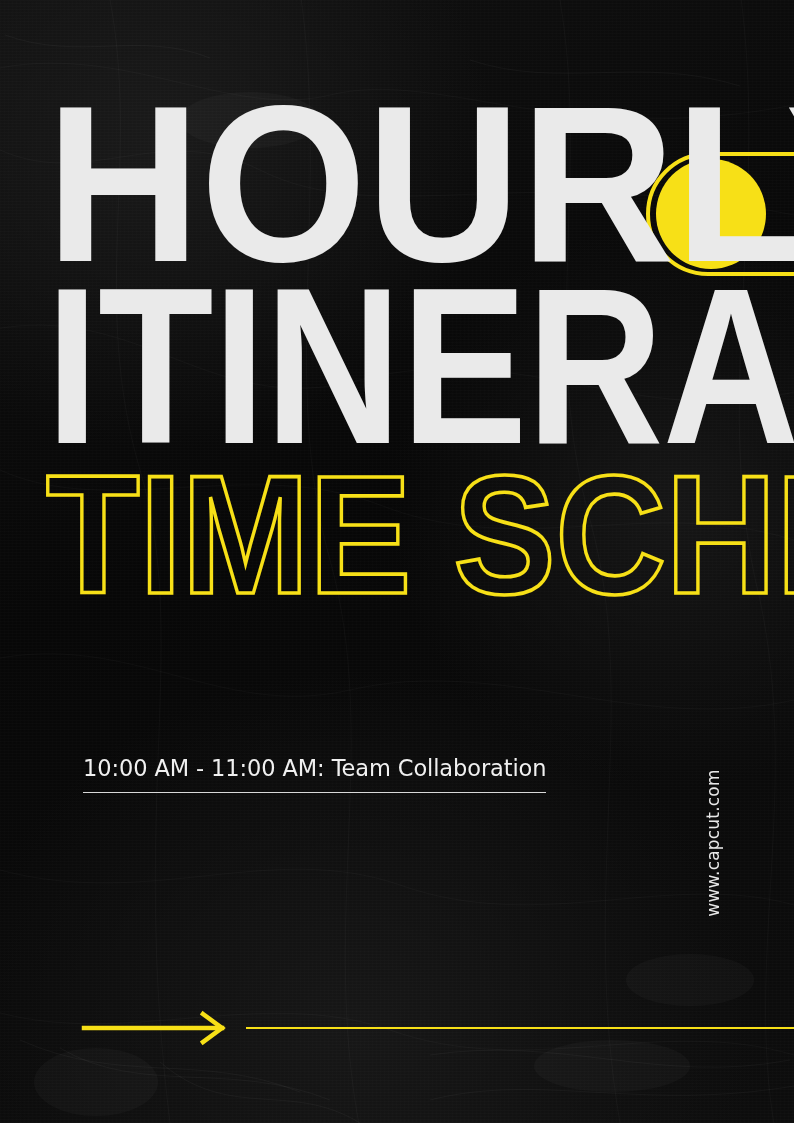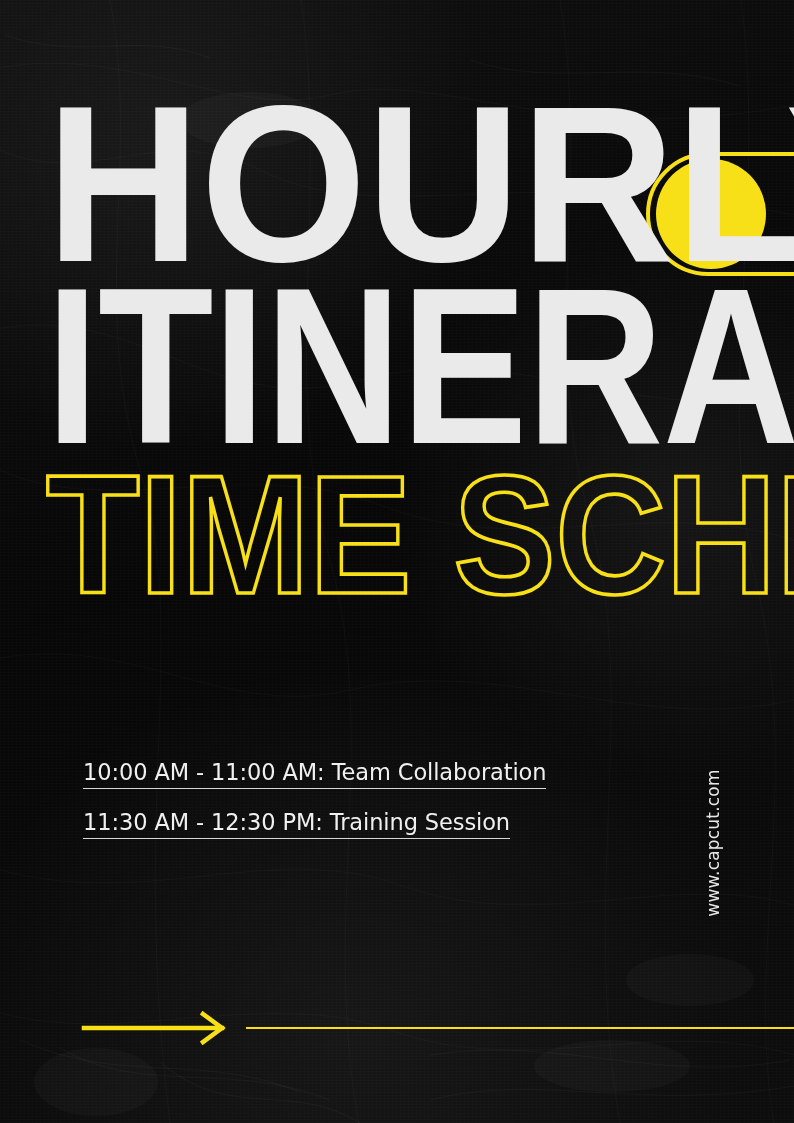--- a/index.html
+++ b/index.html
@@ -119,21 +119,21 @@
     display: flex;
     align-items: center;
   }
   .schedule-text {
     font-family: "DejaVu Sans", sans-serif;
     font-size: 22.5px;
     font-weight: 400;
     letter-spacing: -0.1px;
     color: #F0F0F0;
     border-bottom: 1.6px solid #D8D8D8;
-    padding-bottom: 5px;
+    padding-bottom: 12px;
     line-height: 1;
     white-space: nowrap;
   }
 
   
   .site-url {
     position: absolute;
     left: 700px;
     top: 745px;
     height: 195px;
@@ -206,23 +206,20 @@
   <div class="headline">
     <div class="hl-line hl-hourly">HOURLY</div>
     <div class="hl-line hl-itinerary">ITINERARY</div>
     <div class="hl-line hl-schedule" style="-webkit-text-stroke: 3.5px rgb(247, 224, 23);">TIME SCHEDULE</div>
   </div>
 
   <ul class="schedule-list">
     <li class="schedule-item">
       <span class="schedule-text">10:00 AM - 11:00 AM: Team Collaboration</span>
     </li>
-    <li class="schedule-item">
-      <span class="schedule-text">11:30 AM - 12:30 PM: Training Session</span>
-    </li>
   </ul>
 
   <div class="site-url">
     <span>www.capcut.com</span>
   </div>
 
   <svg class="bottom-deco" viewBox="0 0 794 50" xmlns="http://www.w3.org/2000/svg">
     <g stroke="#F7E017" fill="none" stroke-linecap="square">
       <line x1="84" y1="24" x2="222" y2="24" stroke-width="4.5"></line>
       <polyline points="203,10 222,24 203,38" stroke-width="4.5" stroke-linejoin="miter"></polyline>

